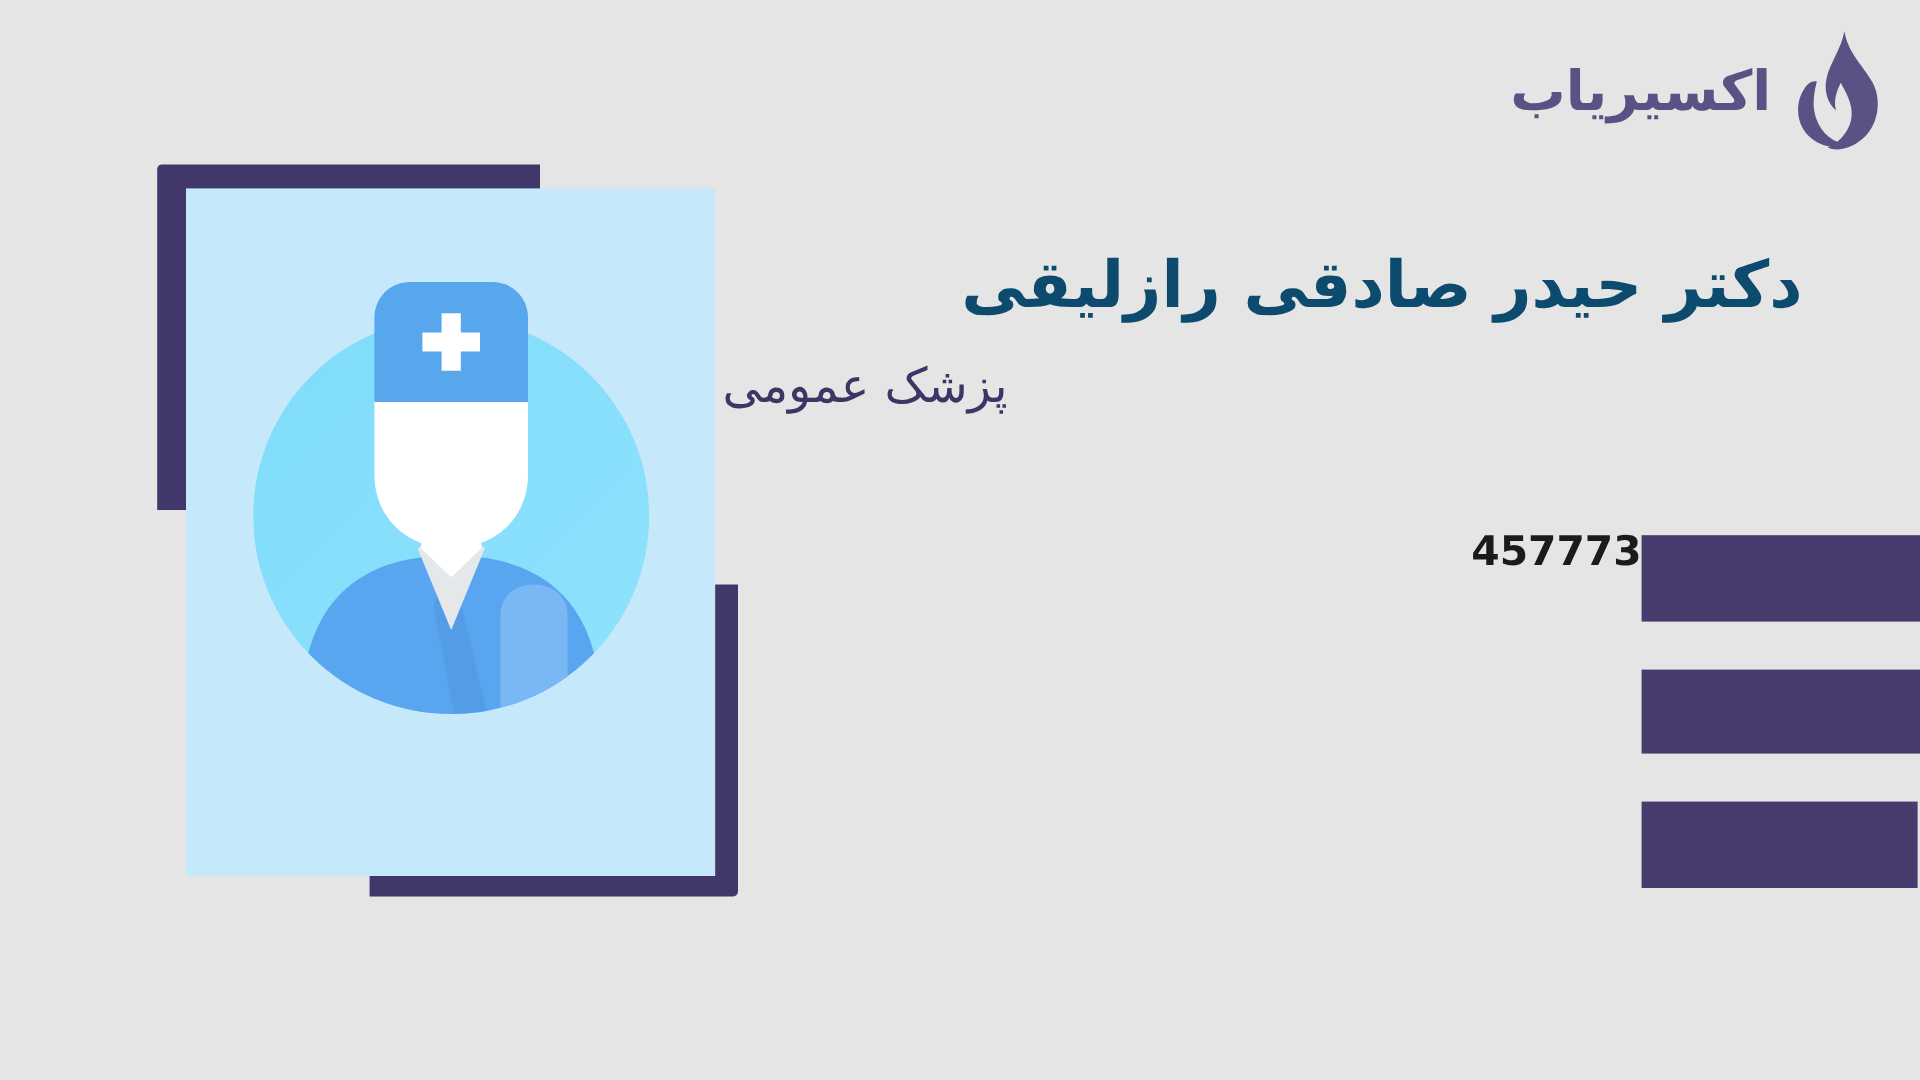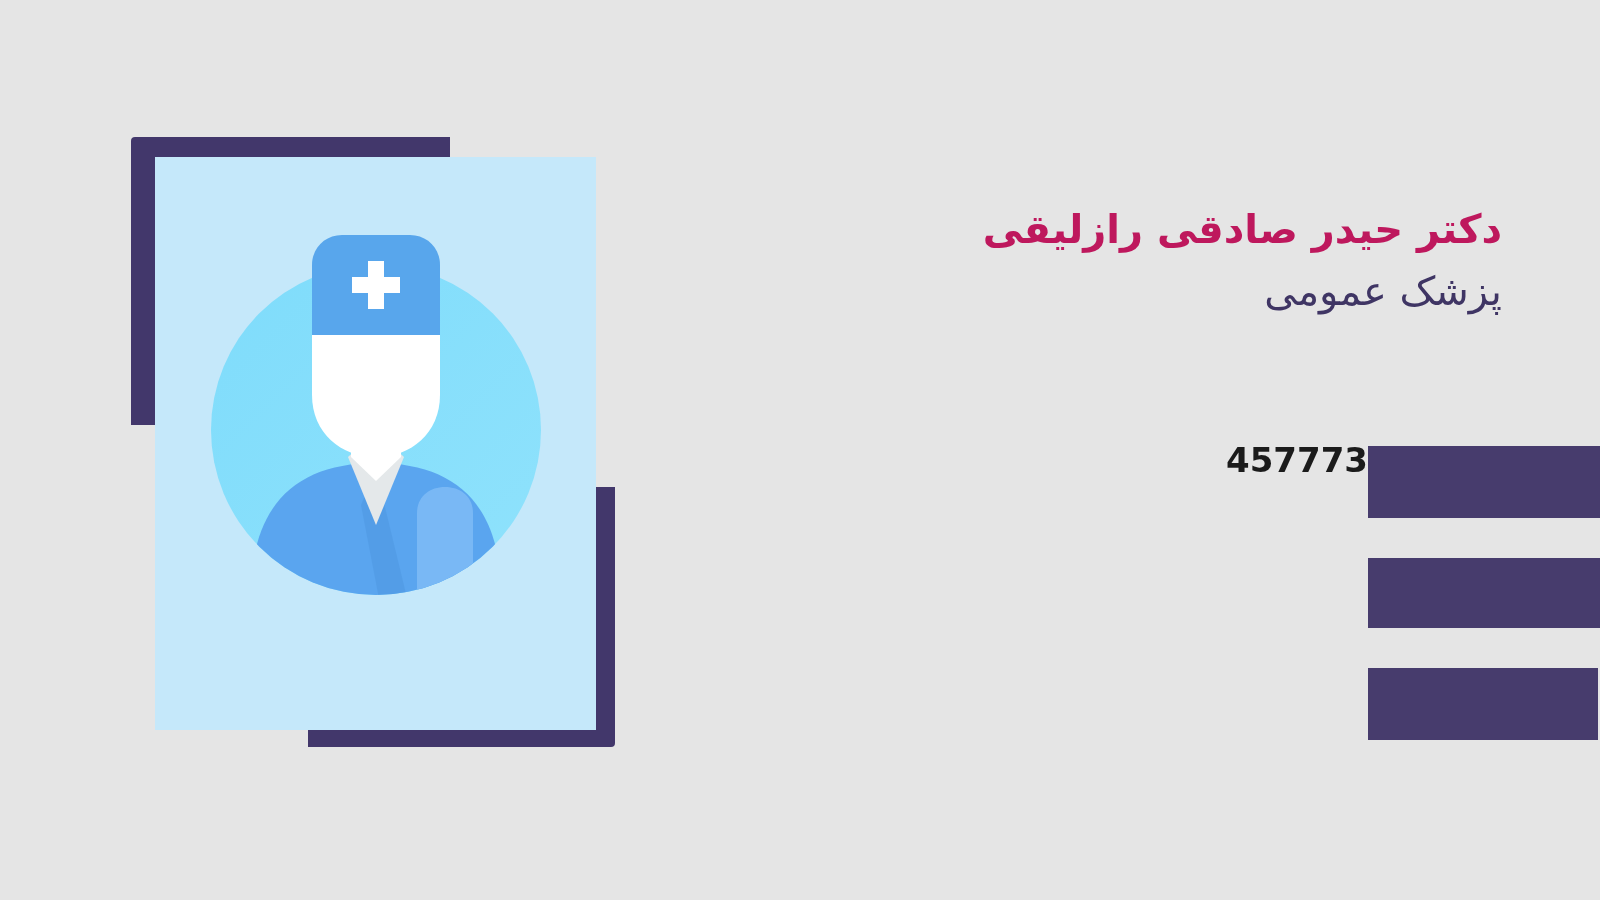--- a/index.html
+++ b/index.html
@@ -97,36 +97,36 @@
   .info {
     position: absolute;
     right: 98px;
     top: 206px;
     width: 900px;
     text-align: left;
     direction: rtl;
   }
   .doctor-name {
     font-family: "DejaVu Sans", sans-serif;
-    font-size: 40px;
-    font-weight: 700;
-    color: #be185d;
+    font-size: 54px;
+    font-weight: 700;
+    color: #0c4a6e;
     line-height: 1.18;
     margin: 0;
     text-align: right;
     white-space: nowrap;
   }
   .doctor-specialty {
     font-family: "DejaVu Sans", sans-serif;
     font-size: 40px;
     font-weight: 400;
     color: #3f3564;
     line-height: 1.2;
-    margin: 14px 0 0 0;
-    text-align: right;
+    margin: 28px 0 0 0;
+    text-align: left;
     white-space: nowrap;
   }
 
   .code-row {
     position: absolute;
     right: 232px;
     top: 443px;
     direction: rtl;
   }
   .code-number {
@@ -161,20 +161,29 @@
   }
   .bar-1 { top: 446px;  width: 232px; height: 72px; }
   .bar-2 { top: 558px;  width: 232px; height: 70px; }
   .bar-3 { top: 668px;  width: 230px; height: 72px; }
 </style>
 </head>
 <body>
 
 <div class="stage">
 
+  <div class="brand">
+    <span class="brand-flame-wrap">
+      <svg class="brand-flame" viewBox="0 0 78 104" xmlns="http://www.w3.org/2000/svg" aria-hidden="true">
+        <path d="M47 2 C 50 20 62 30 70 44 C 78 58 76 78 64 90 C 55 99 42 103 33 99 C 44 94 52 84 53 73 C 54 62 48 53 44 45 C 40 53 38 60 40 68 C 33 62 30 52 32 42 C 34 30 44 18 47 2 Z" fill="#5c5185"></path>
+        <path d="M24 44 C 21 56 20 66 24 76 C 28 87 38 95 50 97 C 38 101 24 97 16 88 C 7 78 6 62 13 51 C 16 46 20 43 24 44 Z" fill="#5c5185"></path>
+      </svg>
+    </span>
+    <span class="brand-name">اکسیریاب</span>
+  </div>
 
   <div class="illustration">
     <div class="frame-back-top"></div>
     <div class="frame-back-bottom"></div>
     <div class="photo-card">
       <svg class="avatar-svg" viewBox="0 0 330 430" xmlns="http://www.w3.org/2000/svg" aria-hidden="true">
         <defs>
           <clipPath id="circClip">
             <circle cx="165" cy="225" r="165"></circle>
           </clipPath>

